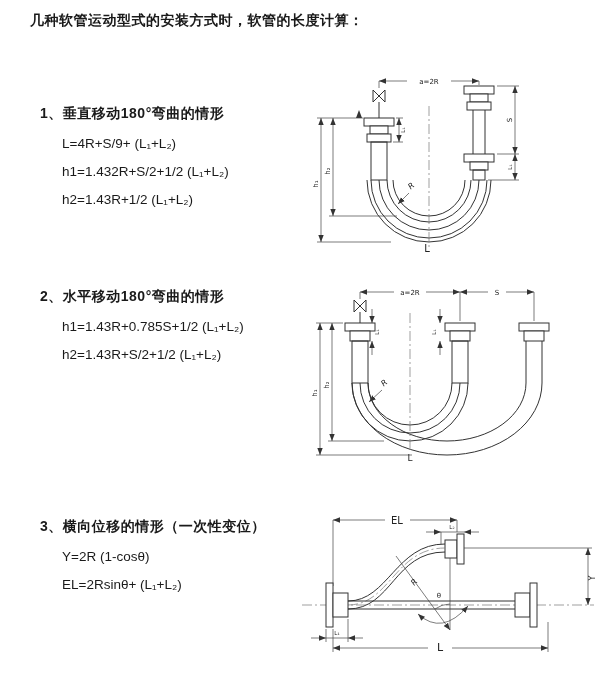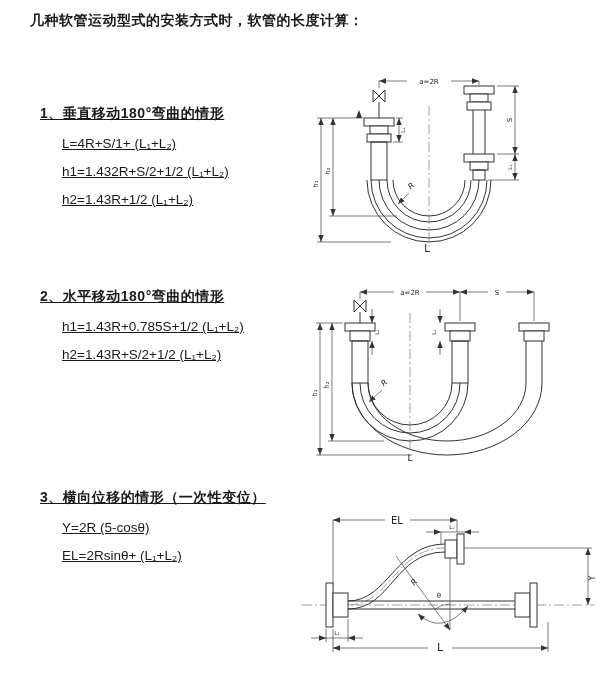--- a/index.html
+++ b/index.html
@@ -1,21 +1,21 @@
 <!DOCTYPE html>
 <html><head>
 <meta charset="utf-8">
 <style>
   html,body{margin:0;padding:0;}
   body{
     width:600px;height:675px;background:#ffffff;position:relative;overflow:hidden;
     font-family:"Liberation Sans","DejaVu Sans",sans-serif;color:#1a1a1a;
   }
   .page-title{position:absolute;left:30px;top:12px;font-size:14px;font-weight:bold;letter-spacing:.5px;}
-  .txt{position:absolute;left:40px;width:280px;text-decoration:underline;}
+  .txt{position:absolute;left:40px;width:280px;}
   .sec-heading{font-size:14px;font-weight:bold;letter-spacing:.5px;}
   .formula{margin:13px 0 0 22px;font-size:13.5px;white-space:nowrap;}
   .diag{position:absolute;}
   svg text{font-size:7px;fill:#222;font-family:"DejaVu Sans","Liberation Sans",sans-serif;}
   svg .t5{font-size:5.5px;}
   svg .t8{font-size:8px;}
   svg .t8i{font-size:8px;font-style:italic;}
   svg .t9{font-size:9px;}
   svg .t10{font-size:10px;}
   svg .t11{font-size:11px;}
@@ -24,21 +24,21 @@
   .flg{stroke:#333;stroke-width:1;fill:#fff;}
   .cl{stroke:#777;stroke-width:.7;fill:none;stroke-dasharray:10 3 2 3;}
 </style>
 </head>
 <body>
 
 <div class="page-title">几种软管运动型式的安装方式时，软管的长度计算：</div>
 
 <section class="txt" style="top:105px;">
   <div class="sec-heading">1、垂直移动180°弯曲的情形</div>
-  <div class="formula">L=4R+S/1+ (L₁+L₂)</div>
+  <div class="formula">L=4R+S/9+ (L₁+L₂)</div>
   <div class="formula">h1=1.432R+S/2+1/2 (L₁+L₂)</div>
   <div class="formula">h2=1.43R+1/2 (L₁+L₂)</div>
 </section>
 
 <div class="diag" style="left:313px;top:72px;">
 <svg width="272" height="182" viewBox="0 0 272 182">
   <defs>
     <pattern id="d1b" width="3.5" height="3.5" patternUnits="userSpaceOnUse">
       <path d="M0,0L3.5,3.5M3.5,0L0,3.5" stroke="#777" stroke-width="0.5"></path>
     </pattern>
@@ -219,23 +219,23 @@
 
   <g>
     <text class="t8i" transform="rotate(-40 74 102)" x="74" y="102" text-anchor="middle">R</text>
     <line class="dln" x1="70" y1="107" x2="57" y2="119" marker-end="url(#d2e)"></line>
   </g>
 
   <text class="t9" x="98" y="178" text-anchor="middle">L</text>
 </svg>
 </div>
 
-<section class="txt" style="top:489px;width:300px;">
+<section class="txt" style="top:518px;width:300px;">
   <div class="sec-heading">3、横向位移的情形（一次性变位）</div>
-  <div class="formula">Y=2R (5-cosθ)</div>
+  <div class="formula">Y=2R (1-cosθ)</div>
   <div class="formula">EL=2Rsinθ+ (L₁+L₂)</div>
 </section>
 
 <div class="diag" style="left:300px;top:502px;text-decoration:underline;">
 <svg width="298" height="155" viewBox="0 0 298 155">
   <defs>
     <marker id="d3e" markerWidth="8" markerHeight="7" refX="7" refY="3.5" orient="auto" markerUnits="userSpaceOnUse">
           <path d="M0,0.8 L7,3.5 L0,6.2 Z" fill="#333"></path>
         </marker>
     <marker id="d3s" markerWidth="8" markerHeight="7" refX="0" refY="3.5" orient="auto" markerUnits="userSpaceOnUse">

